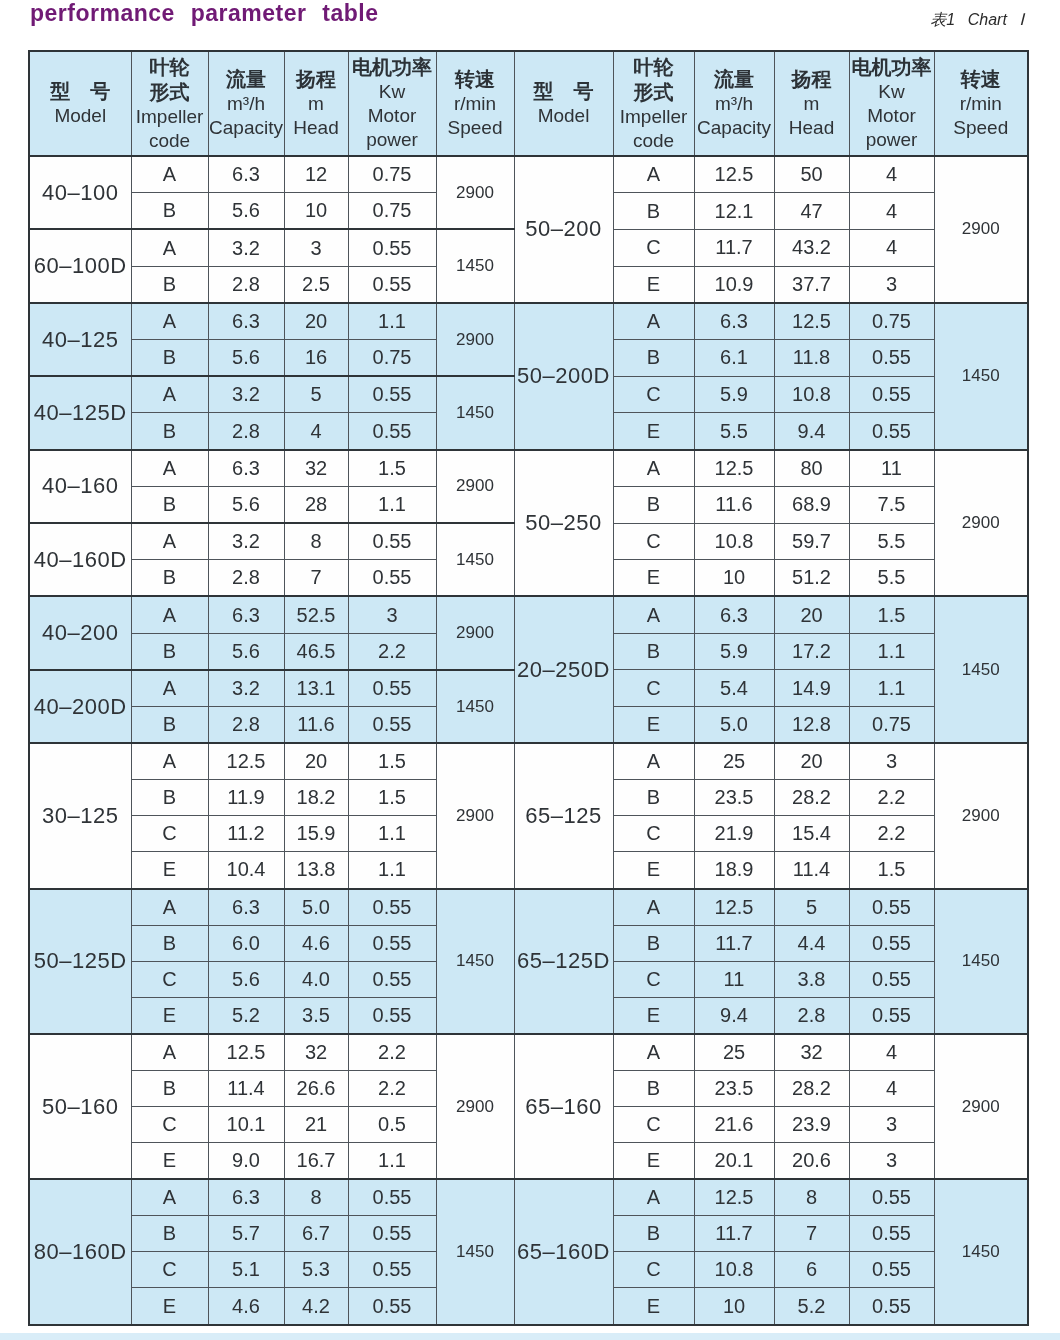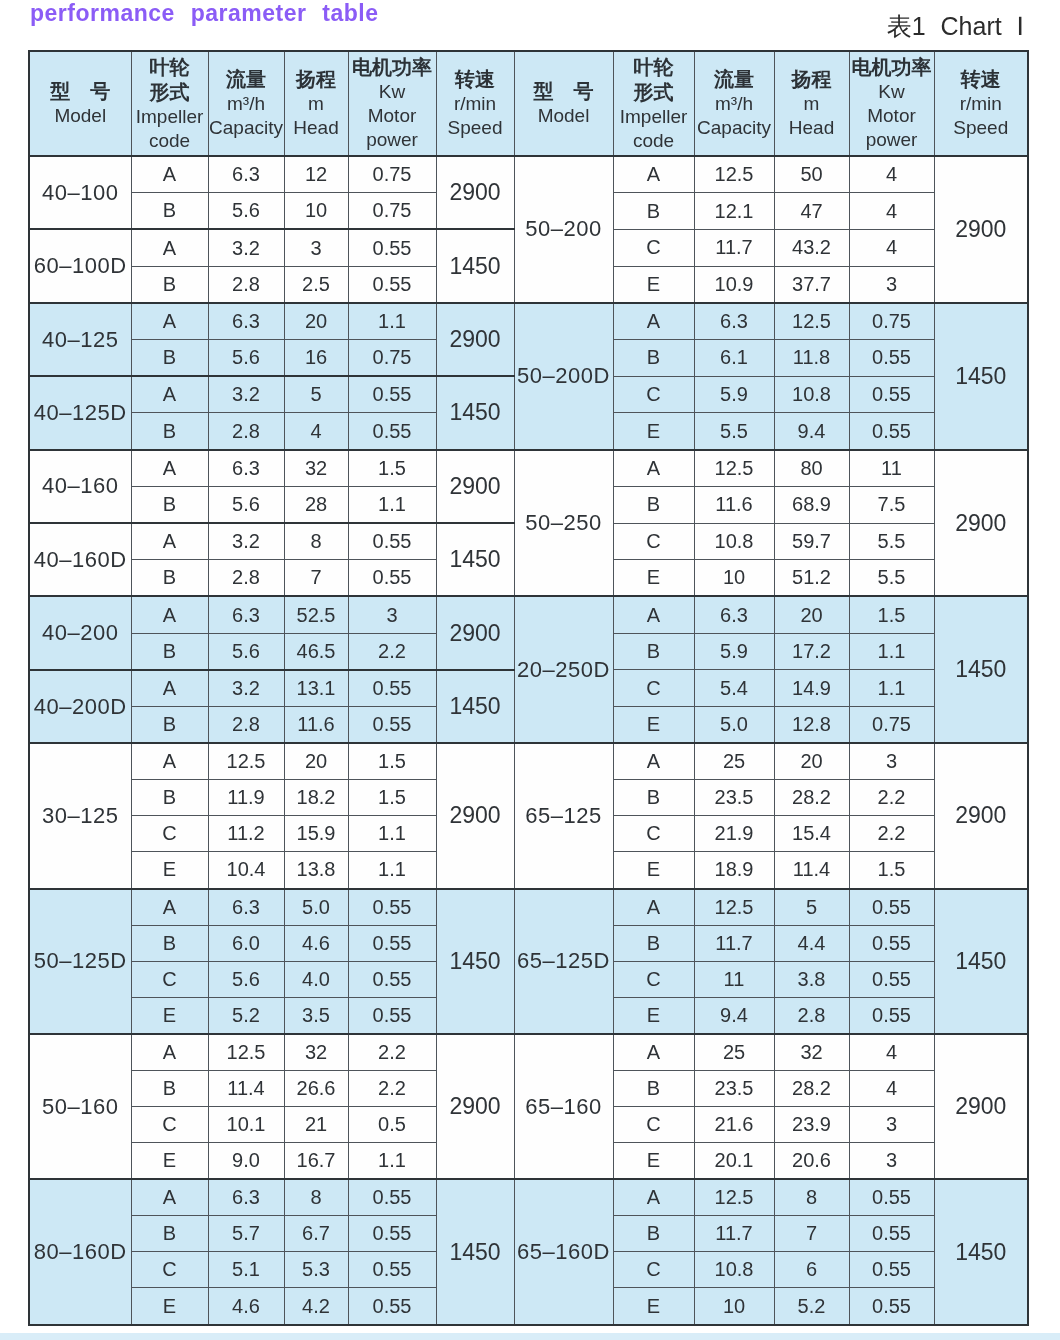--- a/index.html
+++ b/index.html
@@ -2,46 +2,46 @@
 <html><head>
 <meta charset="utf-8">
 <style>
   html,body{margin:0;padding:0;}
   body{
     width:1060px;height:1340px;position:relative;background:#ffffff;
     font-family:"Liberation Sans",sans-serif;overflow:hidden;
   }
   .title{
     position:absolute;left:30px;top:0px;
-    font-size:23px;font-weight:bold;color:#8b5cf6;
+    font-size:23px;font-weight:bold;color:#701a75;
     letter-spacing:0.5px;word-spacing:9px;
   }
   .chart-label{
     position:absolute;right:36px;top:10px;
-    font-size:25px;color:#2b2b2b;word-spacing:8px;
+    font-size:16px;color:#2b2b2b;word-spacing:8px;font-style:italic;
   }
   table.perf{
     position:absolute;left:28px;top:50px;
     width:999px;height:1276px;
     border-collapse:collapse;table-layout:fixed;
     border:2px solid #2e3438;
   }
   th,td{
     border:1px solid #4e545a;
     text-align:center;vertical-align:middle;
     padding:0;color:#2f3337;overflow:hidden;
   }
   thead tr{height:105px;}
   thead th{background:#cde8f5;font-weight:normal;border-bottom:2px solid #2e3438;}
   th .zh{font-size:20px;font-weight:600;line-height:25px;color:#2c3237;}
   th .en{font-size:19px;font-weight:400;line-height:24px;}
   tbody td{font-size:20px;background:#fefefe;}
   tbody tr.blue td{background:#cde8f5;}
   td.model-cell{font-size:22px;letter-spacing:0.5px;}
-  td.speed-cell{font-size:23px;margin-top:14px;}
+  td.speed-cell{font-size:17px;margin-top:14px;}
   td.gs{border-top:2px solid #2e3438;}
   .bottom-strip{
     position:absolute;left:0;bottom:0;width:1060px;height:7px;
     background:#d9edf8;
   }
 </style>
 </head>
 <body>
 
 <div class="title">performance parameter table</div>

